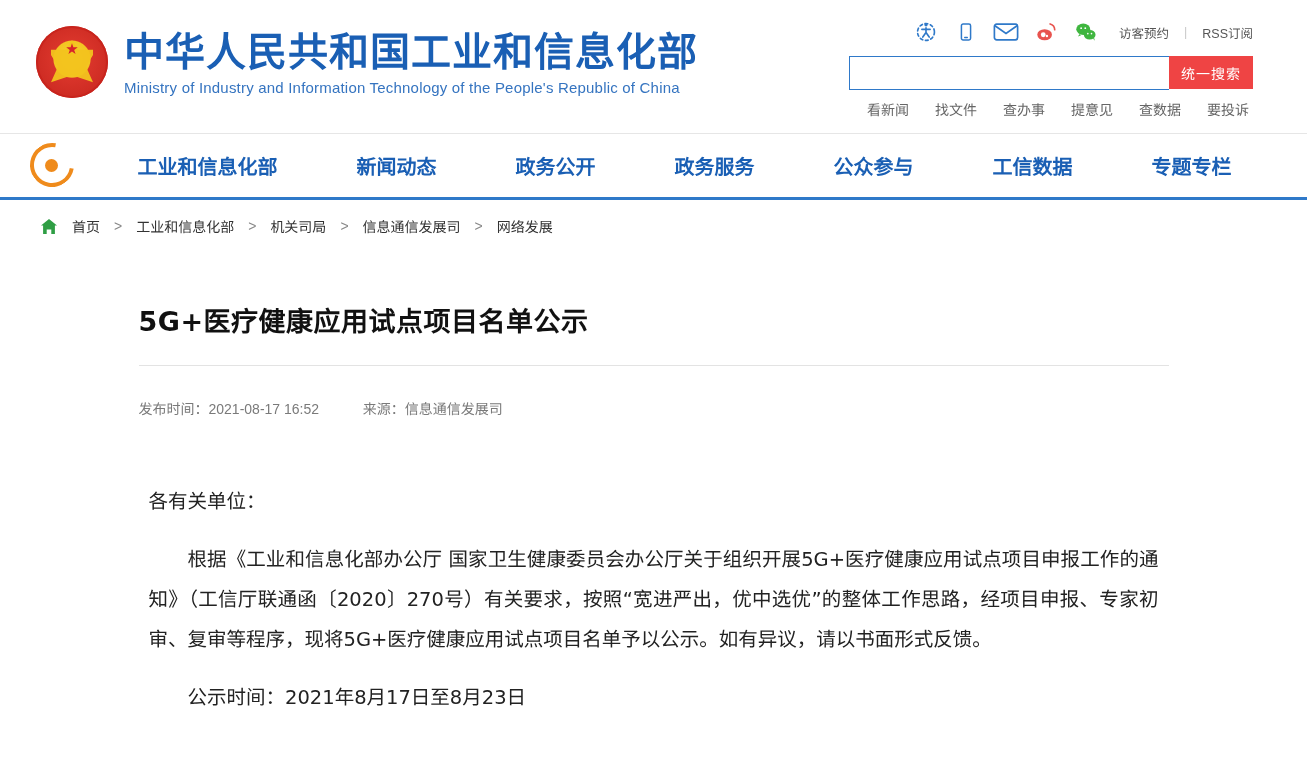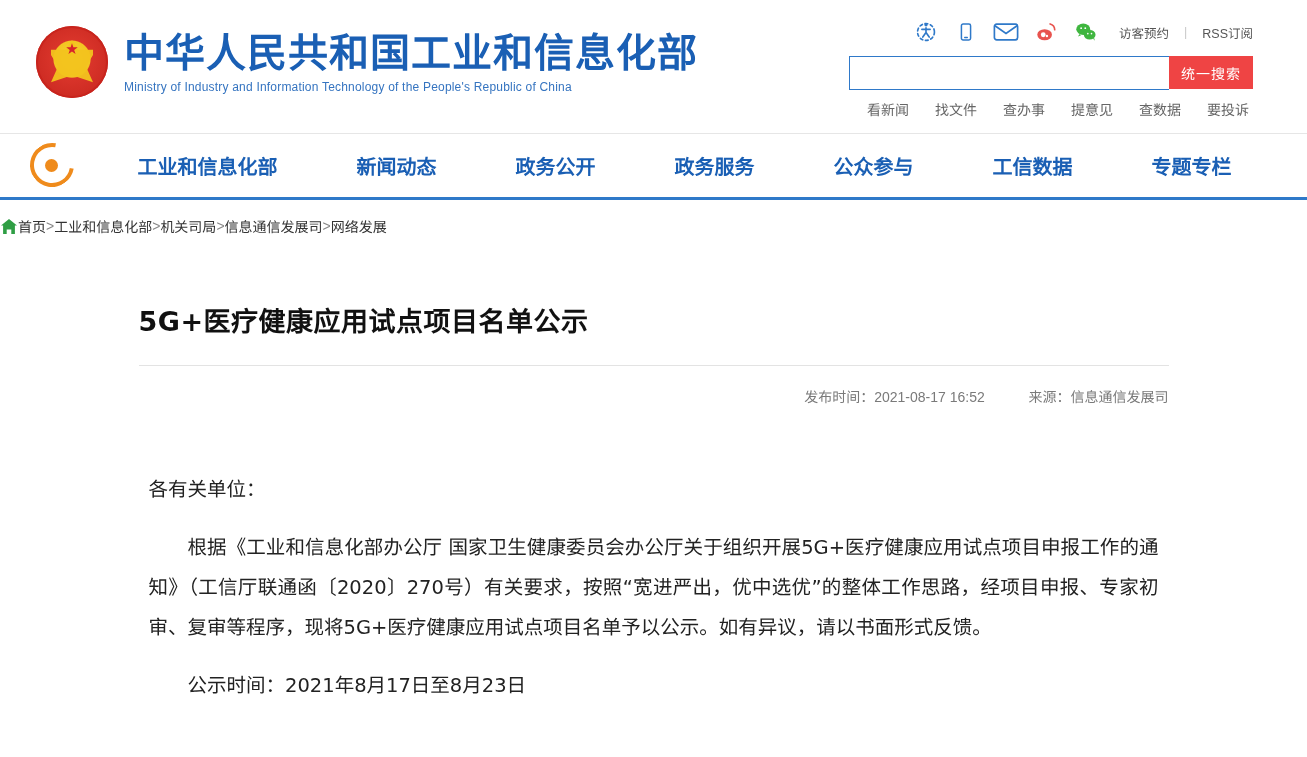--- a/index.html
+++ b/index.html
@@ -62,21 +62,21 @@
   .title-cn {
     font-family: "DejaVu Sans", "Liberation Sans", sans-serif;
     font-size: 40px;
     font-weight: bold;
     color: #1a5fb4;
     letter-spacing: 1px;
     line-height: 1.15;
     white-space: nowrap;
   }
   .title-en {
-    font-size: 12px;
+    font-size: 15px;
     color: #3574c0;
     letter-spacing: .2px;
     margin-top: 4px;
     white-space: nowrap;
   }
 
   
   .top-right {
     position: absolute;
     right: 54px;
@@ -197,23 +197,24 @@
     color: #1a5fb4;
     cursor: pointer;
     white-space: nowrap;
   }
 
   
   .breadcrumb {
     height: 52px;
     display: flex;
     align-items: center;
+    padding-left: 40px;
     font-size: 14px;
     color: #444;
-    gap: 0;
+    gap: 14px;
   }
   .home-icon {
     color: #2f9e44;
     width: 18px;
     display: inline-flex;
     align-items: center;
     justify-content: center;
   }
   .breadcrumb a {
     color: #333;
@@ -232,24 +233,24 @@
     text-align: left;
     font-family: "DejaVu Sans", "Liberation Sans", sans-serif;
     font-size: 27px;
     font-weight: bold;
     color: #111;
     letter-spacing: .5px;
     padding: 18px 0 26px;
   }
   .meta {
     border-top: 1px solid #e3e3e3;
-    text-align: right;
+    text-align: left;
     font-size: 14px;
     color: #7a7a7a;
-    padding: 20px 0 20px;
+    padding: 32px 0 20px;
   }
   .meta .gap { display:inline-block; width:36px; }
   .body-text {
     font-family: "DejaVu Sans", "Liberation Serif", serif;
     font-size: 19.5px;
     line-height: 2.05;
     color: #222;
     padding: 44px 10px 0 10px;
     text-align: justify;
   }

